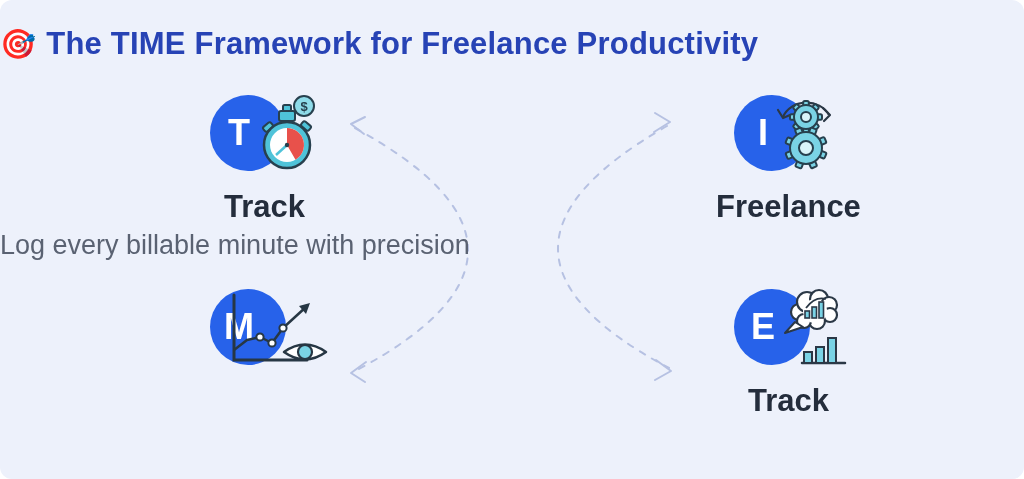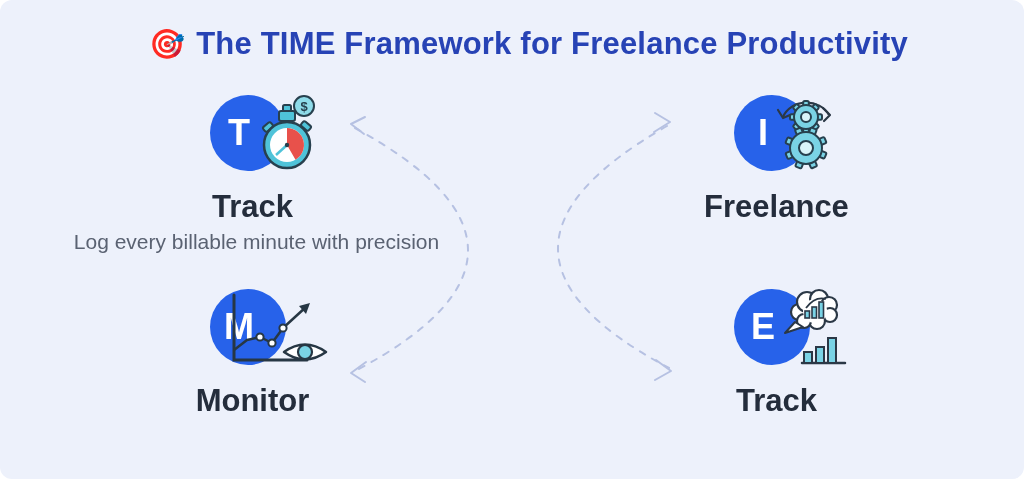--- a/index.html
+++ b/index.html
@@ -6,21 +6,21 @@
   .canvas{
     position:relative;
     width:1024px;height:479px;
     background:#edf1fb;
     border-radius:12px;
     overflow:hidden;
     font-family:"Liberation Sans", sans-serif;
   }
   .page-title{
     position:absolute;top:26px;left:0;width:908px;
-    text-align:right;
+    text-align:left;
     font-size:31px;font-weight:bold;
     color:#2743b5;
     letter-spacing:.2px;
   }
   .page-title .emoji{margin-right:10px;font-size:29px;}
   .flow-svg{position:absolute;left:0;top:0;width:1024px;height:479px;}
   .quadrant{position:absolute;width:497px;height:180px;}
   .q-track{left:0;top:88px;}
   .q-integrate{left:524px;top:88px;}
   .q-monitor{left:0;top:282px;}
@@ -30,28 +30,28 @@
     width:76px;height:76px;border-radius:50%;
     background:#2762ea;
     display:flex;align-items:center;justify-content:center;
   }
   .badge .letter{
     color:#ffffff;font-size:36px;font-weight:bold;
     transform:translateX(-9px);
   }
   .icon-overlay{position:absolute;pointer-events:none;}
   .q-heading{
-    position:absolute;top:101px;left:4px;width:100%;
+    position:absolute;top:101px;left:16px;width:100%;
     text-align:center;
     font-size:31px;font-weight:bold;color:#242d3c;
   }
   .q-desc{
-    position:absolute;top:142px;left:8px;width:100%;
-    text-align:center;
-    font-size:21px;color:#5a6272;
+    position:absolute;top:142px;left:0;width:100%;
+    text-align:left;
+    font-size:27px;color:#5a6272;
   }
 </style>
 </head>
 <body>
 
 <div class="canvas">
 
   <div class="page-title">
     <span class="emoji">🎯</span><span>The TIME Framework for Freelance Productivity</span>
   </div>
@@ -148,21 +148,20 @@
 
       <path d="M 14 60 L 27 50 L 40 47 L 52 53 L 63 38 L 86 17" stroke="#273744" stroke-width="2.5" stroke-linejoin="round"></path>
       <polygon points="90,13 79,16 86,24" fill="#273744"></polygon>
       <circle cx="40" cy="47" r="3.6" fill="#ffffff" stroke="#273744" stroke-width="2"></circle>
       <circle cx="52" cy="53" r="3.6" fill="#ffffff" stroke="#273744" stroke-width="2"></circle>
       <circle cx="63" cy="38" r="3.6" fill="#ffffff" stroke="#273744" stroke-width="2"></circle>
 
       <path d="M 64 62 Q 85 47 106 62 Q 85 77 64 62 Z" fill="#ffffff" stroke="#273744" stroke-width="2.5" stroke-linejoin="round"></path>
       <circle cx="85" cy="62" r="7" fill="#7ad3e5" stroke="#273744" stroke-width="2.2"></circle>
     </svg>
-    <div class="q-heading">Monitor</div>
   </div>
 
   <div class="quadrant q-evolve">
     <div class="badge">
       <span class="letter">E</span>
     </div>
     <svg class="icon-overlay" style="left:251px;top:3px;width:100px;height:100px;" viewBox="0 0 100 100" fill="none">
 
       <g fill="#ffffff" stroke="#2b3846" stroke-width="2.2">
         <circle cx="24" cy="27" r="8"></circle>

